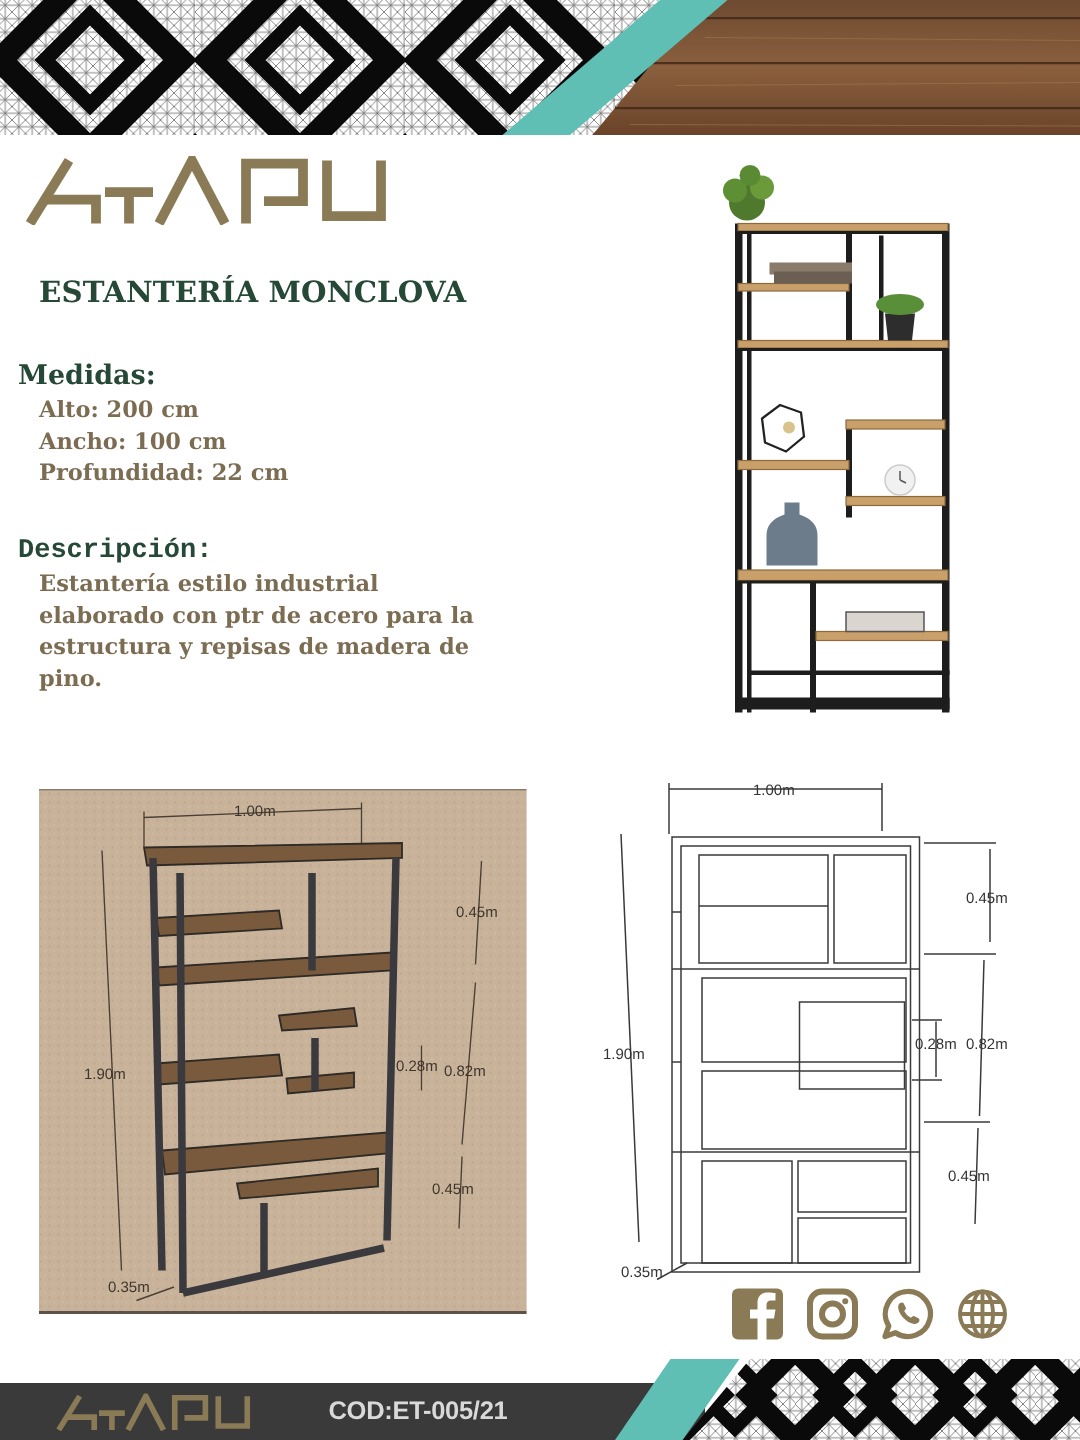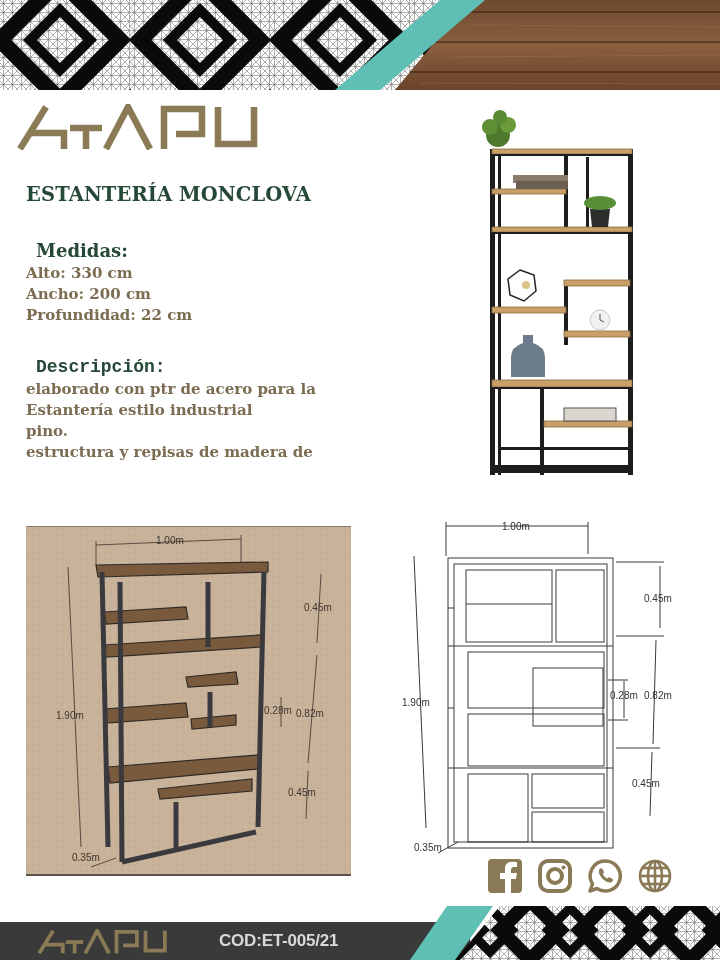--- a/index.html
+++ b/index.html
@@ -9,21 +9,21 @@
     
     .header-band { position: absolute; left: 0; top: 0; width: 720px; height: 90px; overflow: hidden; }
     .header-band svg { display: block; }
 
     
     .logo { position: absolute; left: 16px; top: 104px; width: 242px; height: 46px; }
 
     
     .title { position: absolute; left: 26px; top: 183px; font-family: "DejaVu Serif", serif;
       font-weight: bold; font-size: 19.5px; color: #264836; letter-spacing: 0.1px; white-space: nowrap; text-align: center; }
-    .section-heading { position: absolute; left: 36px; font-family: "DejaVu Serif", serif;
+    .section-heading { position: absolute; left: 12px; font-family: "DejaVu Serif", serif;
       font-weight: bold; font-size: 18px; color: #264836; white-space: nowrap; text-align: center; }
     .section-body { position: absolute; left: 26px; font-family: "DejaVu Serif", serif;
       font-weight: bold; font-size: 15px; color: #7b6c52; line-height: 21px; }
     .medidas-heading { top: 240px; }
     .medidas-body { top: 263px; }
     .desc-heading { top: 357px; font-family: Liberation Mono, monospace; }
     .desc-body { top: 379px; width: 330px; }
     .line { display: block; white-space: nowrap; }
 
     
@@ -91,31 +91,31 @@
     <path d="M90 45 L112 3 L134 45"></path>
     <path d="M148 45 V5 H186 V30 H160"></path>
     <path d="M202 3 V40 H238 V3"></path>
   </g>
 </svg>
 
 <div class="title">ESTANTERÍA MONCLOVA</div>
 
 <div class="section-heading medidas-heading">Medidas:</div>
 <div class="section-body medidas-body">
-  <span class="line">Alto: 330 cm</span>
-  <span class="line">Ancho: 200 cm</span>
+  <span class="line">Alto: 200 cm</span>
+  <span class="line">Ancho: 100 cm</span>
   <span class="line">Profundidad: 22 cm</span>
 </div>
 
 <div class="section-heading desc-heading">Descripción:</div>
 <div class="section-body desc-body">
+  <span class="line">Estantería estilo industrial</span>
   <span class="line">elaborado con ptr de acero para la</span>
-  <span class="line">Estantería estilo industrial</span>
+  <span class="line">estructura y repisas de madera de</span>
   <span class="line">pino.</span>
-  <span class="line">estructura y repisas de madera de</span>
 </div>
 
 <svg class="photo" viewBox="0 0 180 378">
 
   <g fill="#1d1d1d">
     <rect x="22" y="44" width="5" height="326"></rect>
     <rect x="30" y="44" width="3" height="326"></rect>
     <rect x="160" y="44" width="5" height="326"></rect>
     <rect x="96" y="44" width="4" height="85"></rect>
     <rect x="118" y="52" width="3" height="77"></rect>

